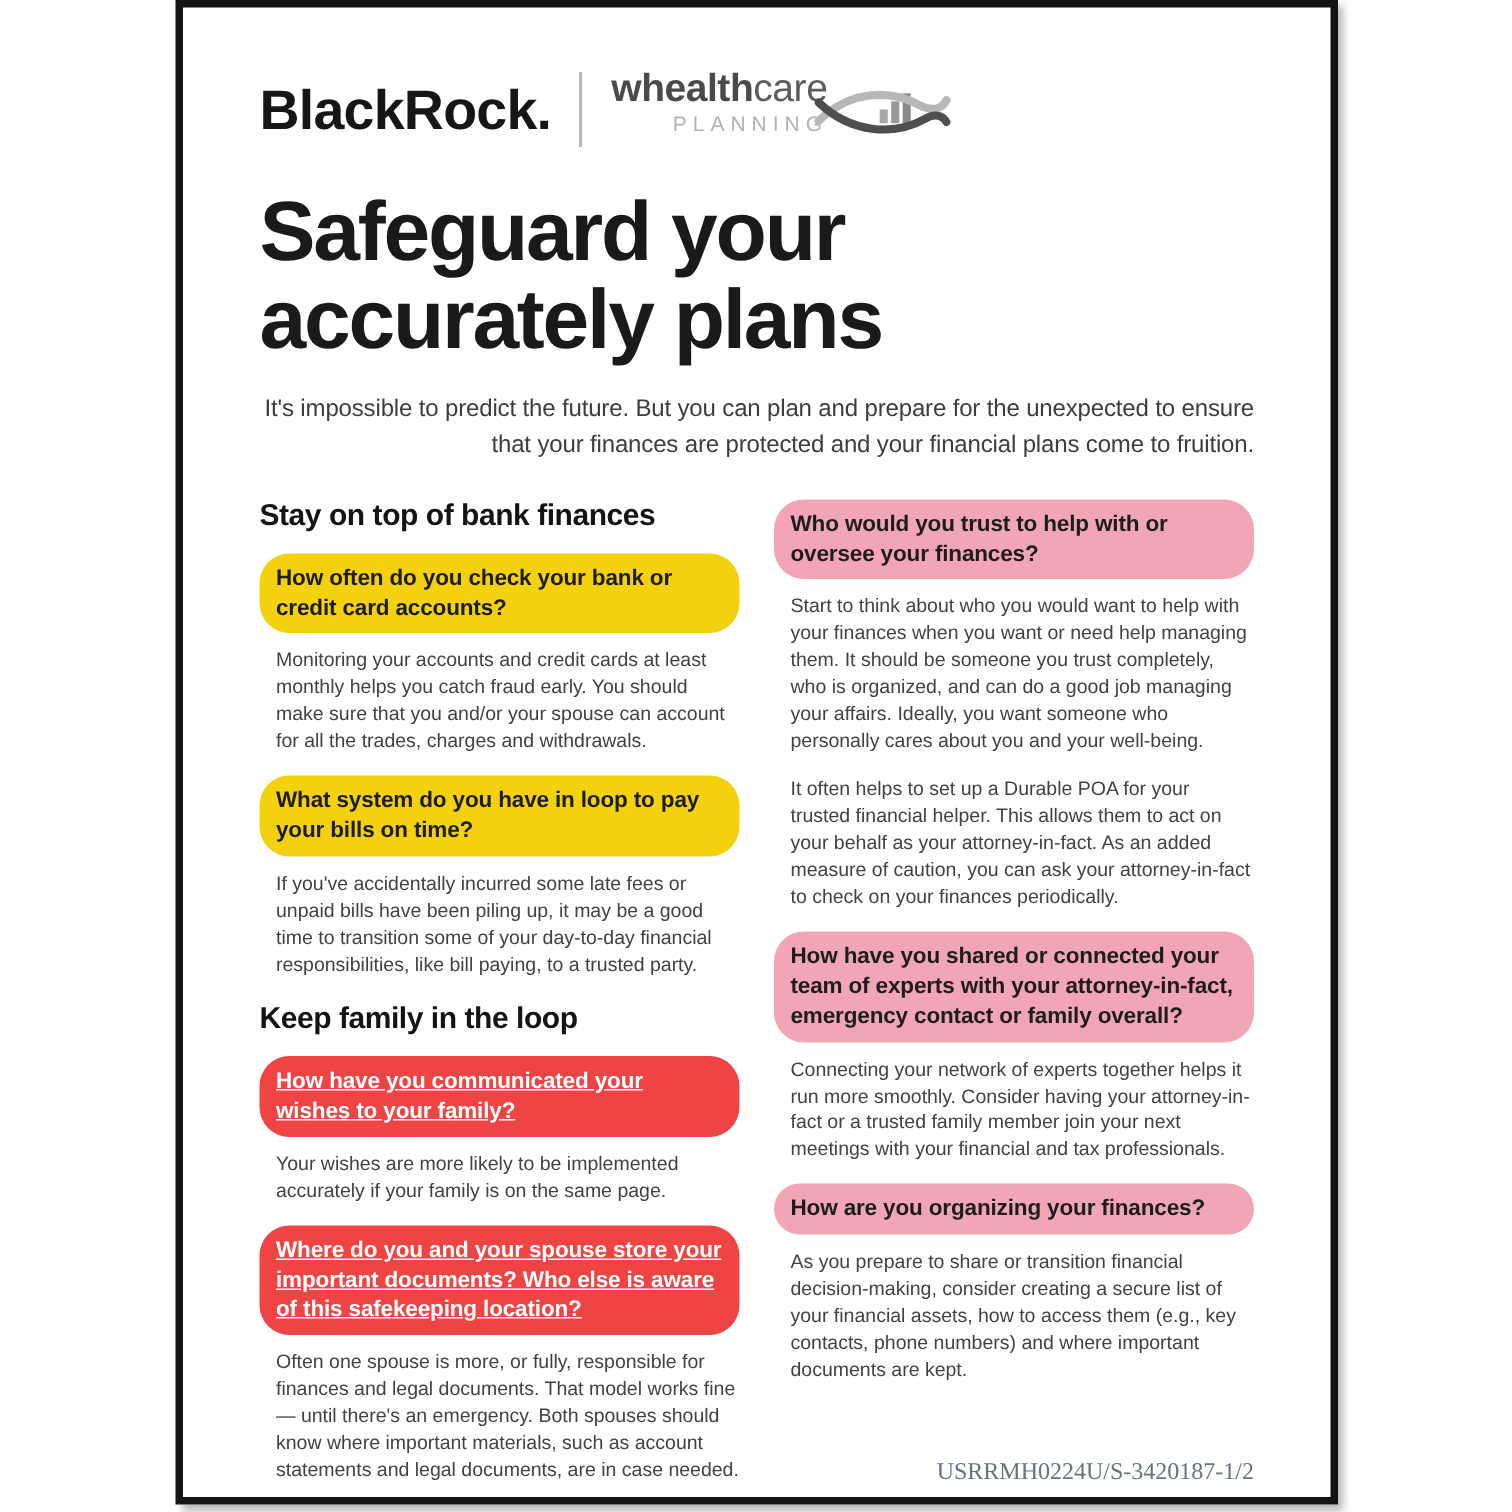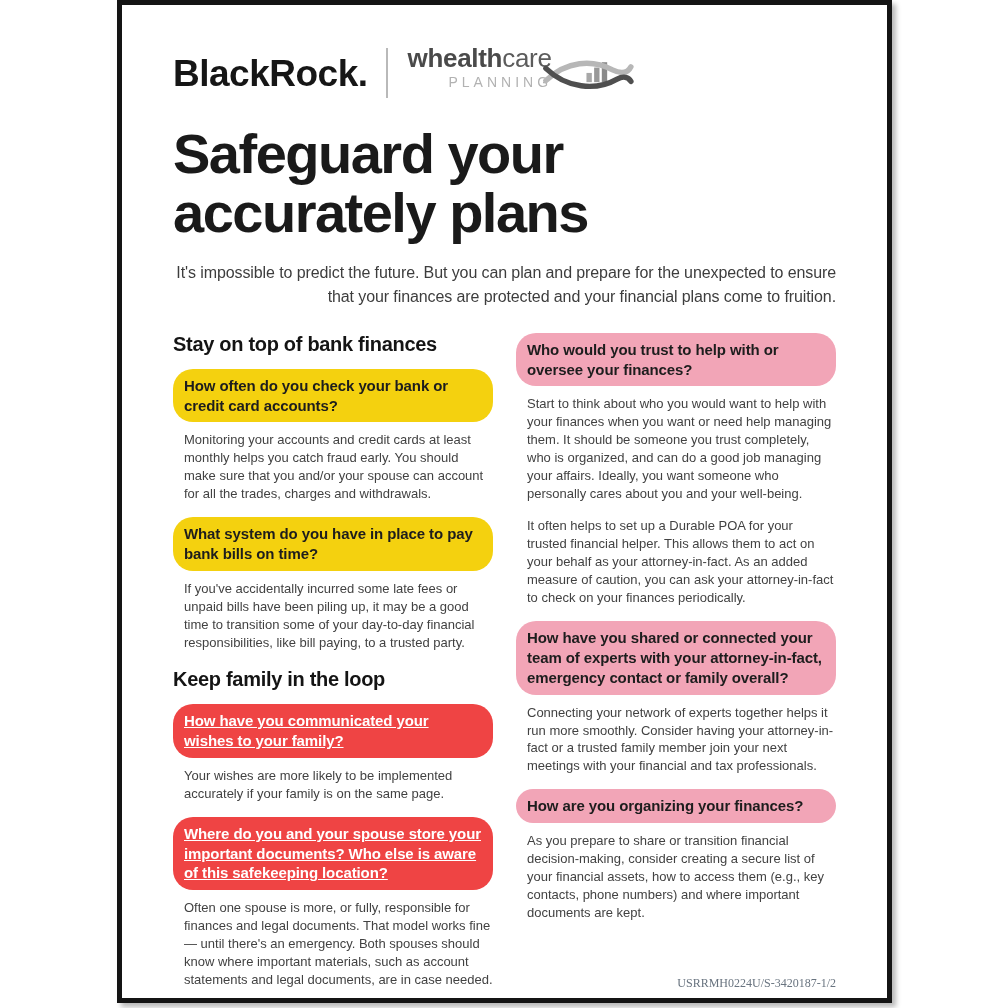--- a/index.html
+++ b/index.html
@@ -29,21 +29,21 @@
   h2{font-size:20px;font-weight:800;letter-spacing:-0.3px;margin:0 0 13px 0;color:#141414;}
   h2.follow{margin-top:16px;}
   .qbox{padding:7px 11px;font-size:15px;font-weight:700;line-height:1.33;margin:0 0 9px 0;letter-spacing:-0.1px;border-radius:20px;}
   .qbox.yellow{background:#F4D10F;color:#1d1d1d;}
   .qbox.orange{background:#ef4444;color:#ffffff;text-decoration:underline;}
   .qbox.pink{background:#F2A5B7;color:#1d1d1d;}
   .answer{font-size:13px;line-height:1.38;color:#424242;margin:0 0 14px 0;padding-left:11px;}
   
   .footer{
     position:absolute;right:51px;bottom:7px;
-    font-family:"Liberation Serif",serif;font-size:12px;color:#68737f;
+    font-family:"Liberation Serif",serif;font-size:16px;color:#68737f;
   }
 </style>
 </head>
 <body>
 
 <div class="page">
 
   <header class="brand-row">
     <div class="blackrock">BlackRock.</div>
     <div class="brand-divider"></div>
@@ -71,21 +71,21 @@
   <p class="intro">It's impossible to predict the future. But you can plan and prepare for the unexpected to ensure that your finances are protected and your financial plans come to fruition.</p>
 
   <div class="columns">
 
     <div class="col">
       <h2>Stay on top of bank finances</h2>
 
       <div class="qbox yellow">How often do you check your bank or credit card accounts?</div>
       <p class="answer">Monitoring your accounts and credit cards at least monthly helps you catch fraud early. You should make sure that you and/or your spouse can account for all the trades, charges and withdrawals.</p>
 
-      <div class="qbox yellow">What system do you have in place to pay bank bills on time?</div>
+      <div class="qbox yellow">What system do you have in loop to pay your bills on time?</div>
       <p class="answer">If you've accidentally incurred some late fees or unpaid bills have been piling up, it may be a good time to transition some of your day-to-day financial responsibilities, like bill paying, to a trusted party.</p>
 
       <h2 class="follow">Keep family in the loop</h2>
 
       <div class="qbox orange">How have you communicated your wishes to your family?</div>
       <p class="answer">Your wishes are more likely to be implemented accurately if your family is on the same page.</p>
 
       <div class="qbox orange">Where do you and your spouse store your important documents? Who else is aware of this safekeeping location?</div>
       <p class="answer">Often one spouse is more, or fully, responsible for finances and legal documents. That model works fine — until there's an emergency. Both spouses should know where important materials, such as account statements and legal documents, are in case needed.</p>
     </div>

